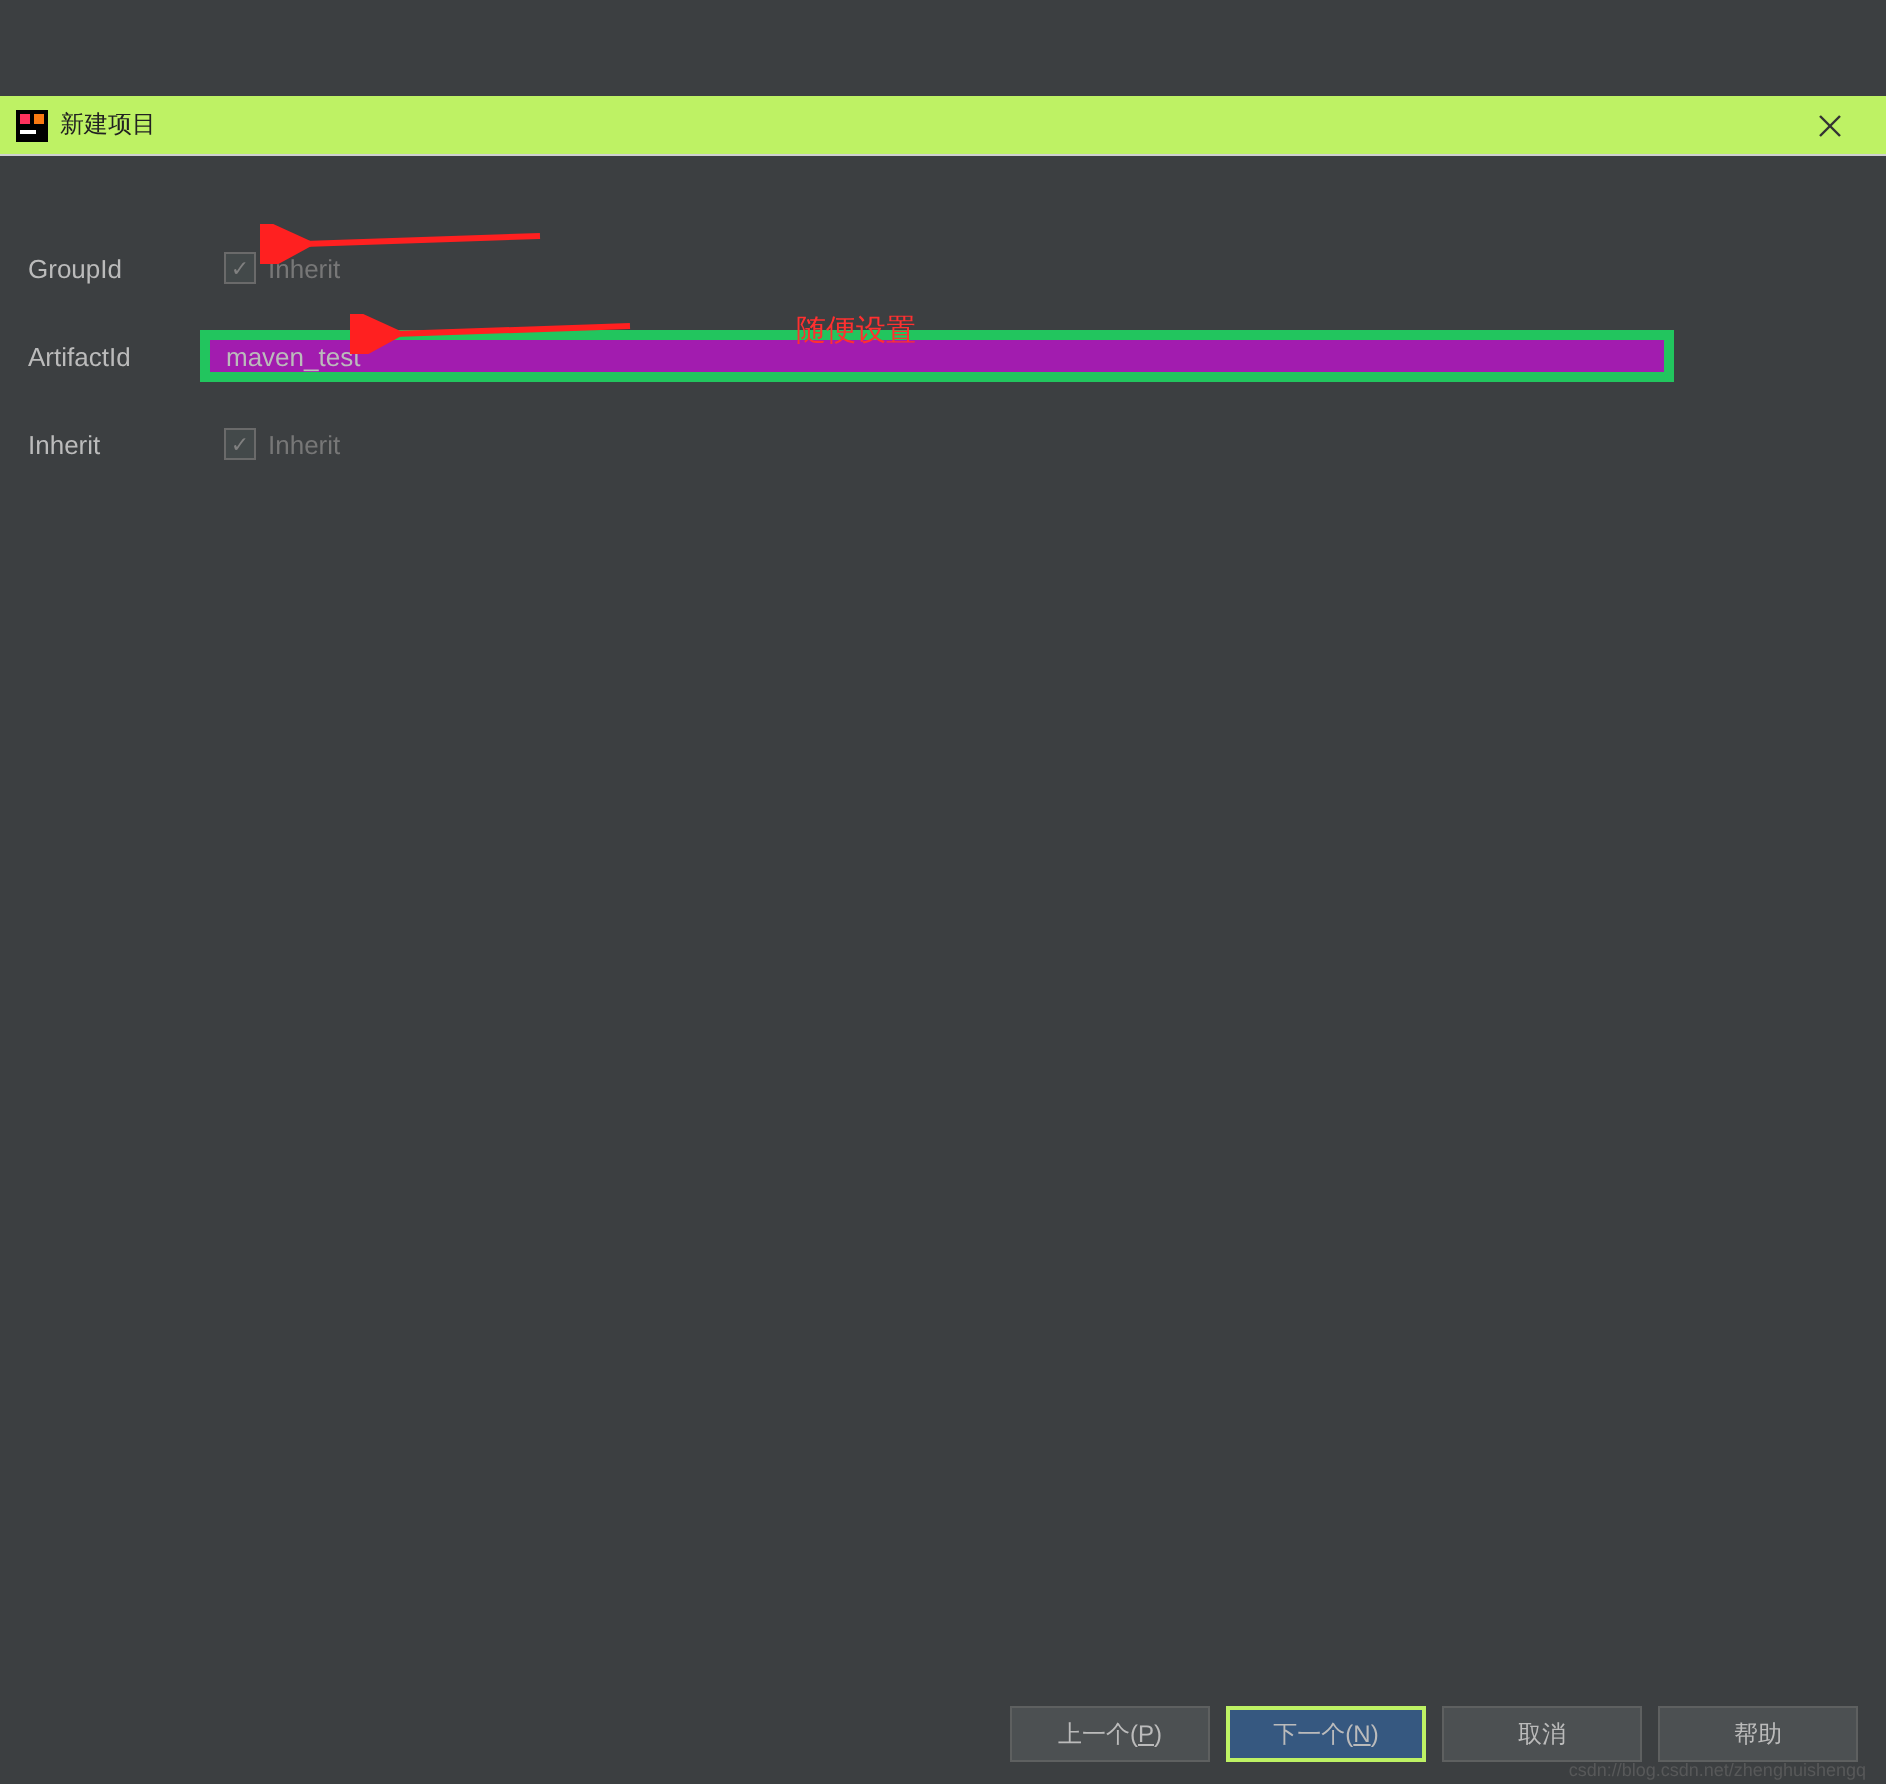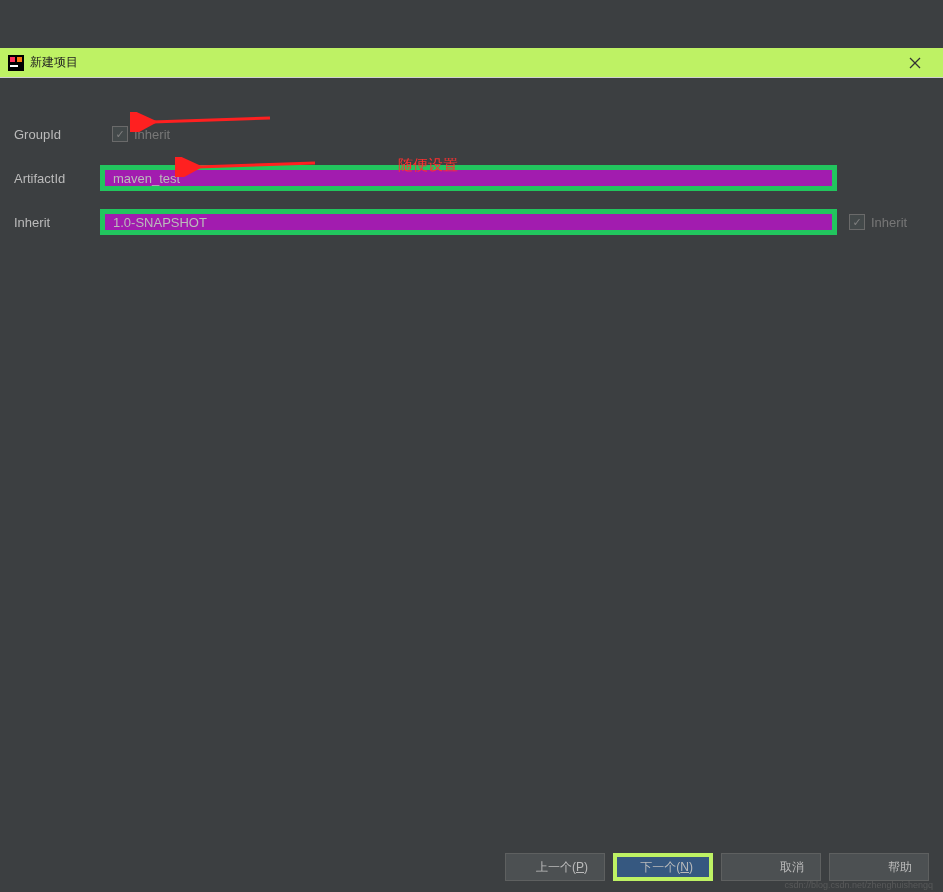--- a/index.html
+++ b/index.html
@@ -146,25 +146,25 @@
       min-width: 100px;
       padding: 0 16px;
       background: #4c5052;
       border: 1px solid #5e6060;
       color: #bbbbbb;
       font-size: 12px;
       font-family: inherit;
       cursor: pointer;
       display: flex;
       align-items: center;
-      justify-content: flex-end;
+      justify-content: center;
     }
     .btn.primary {
       background: #365880;
-      border: 4px solid #bef264;
+      border: 2px solid #bef264;
       color: #bbbbbb;
     }
     .btn-mnemonic {
       text-decoration: underline;
     }
     .watermark {
       position: absolute;
       bottom: 2px;
       right: 10px;
       color: #6a6a6a;
@@ -204,21 +204,20 @@
   </div>
 
   <div class="form-row">
     <div class="form-label">ArtifactId</div>
     <input type="text" class="form-input" value="maven_test" style="">
     <div class="inherit-placeholder"></div>
   </div>
 
   <div class="form-row">
     <div class="form-label">Inherit</div>
-    <input type="text" class="form-input" value="1.0-SNAPSHOT" style="">
     <div class="inherit-box">
       <div class="checkbox checked"></div>
       <span class="inherit-label">Inherit</span>
     </div>
   </div>
 
   <div class="annotation-text" style="left:398px; top:54px;">随便设置</div>
 
   <svg class="arrow-svg" style="left:130px; top:10px;" width="150" height="20">
     <defs>

